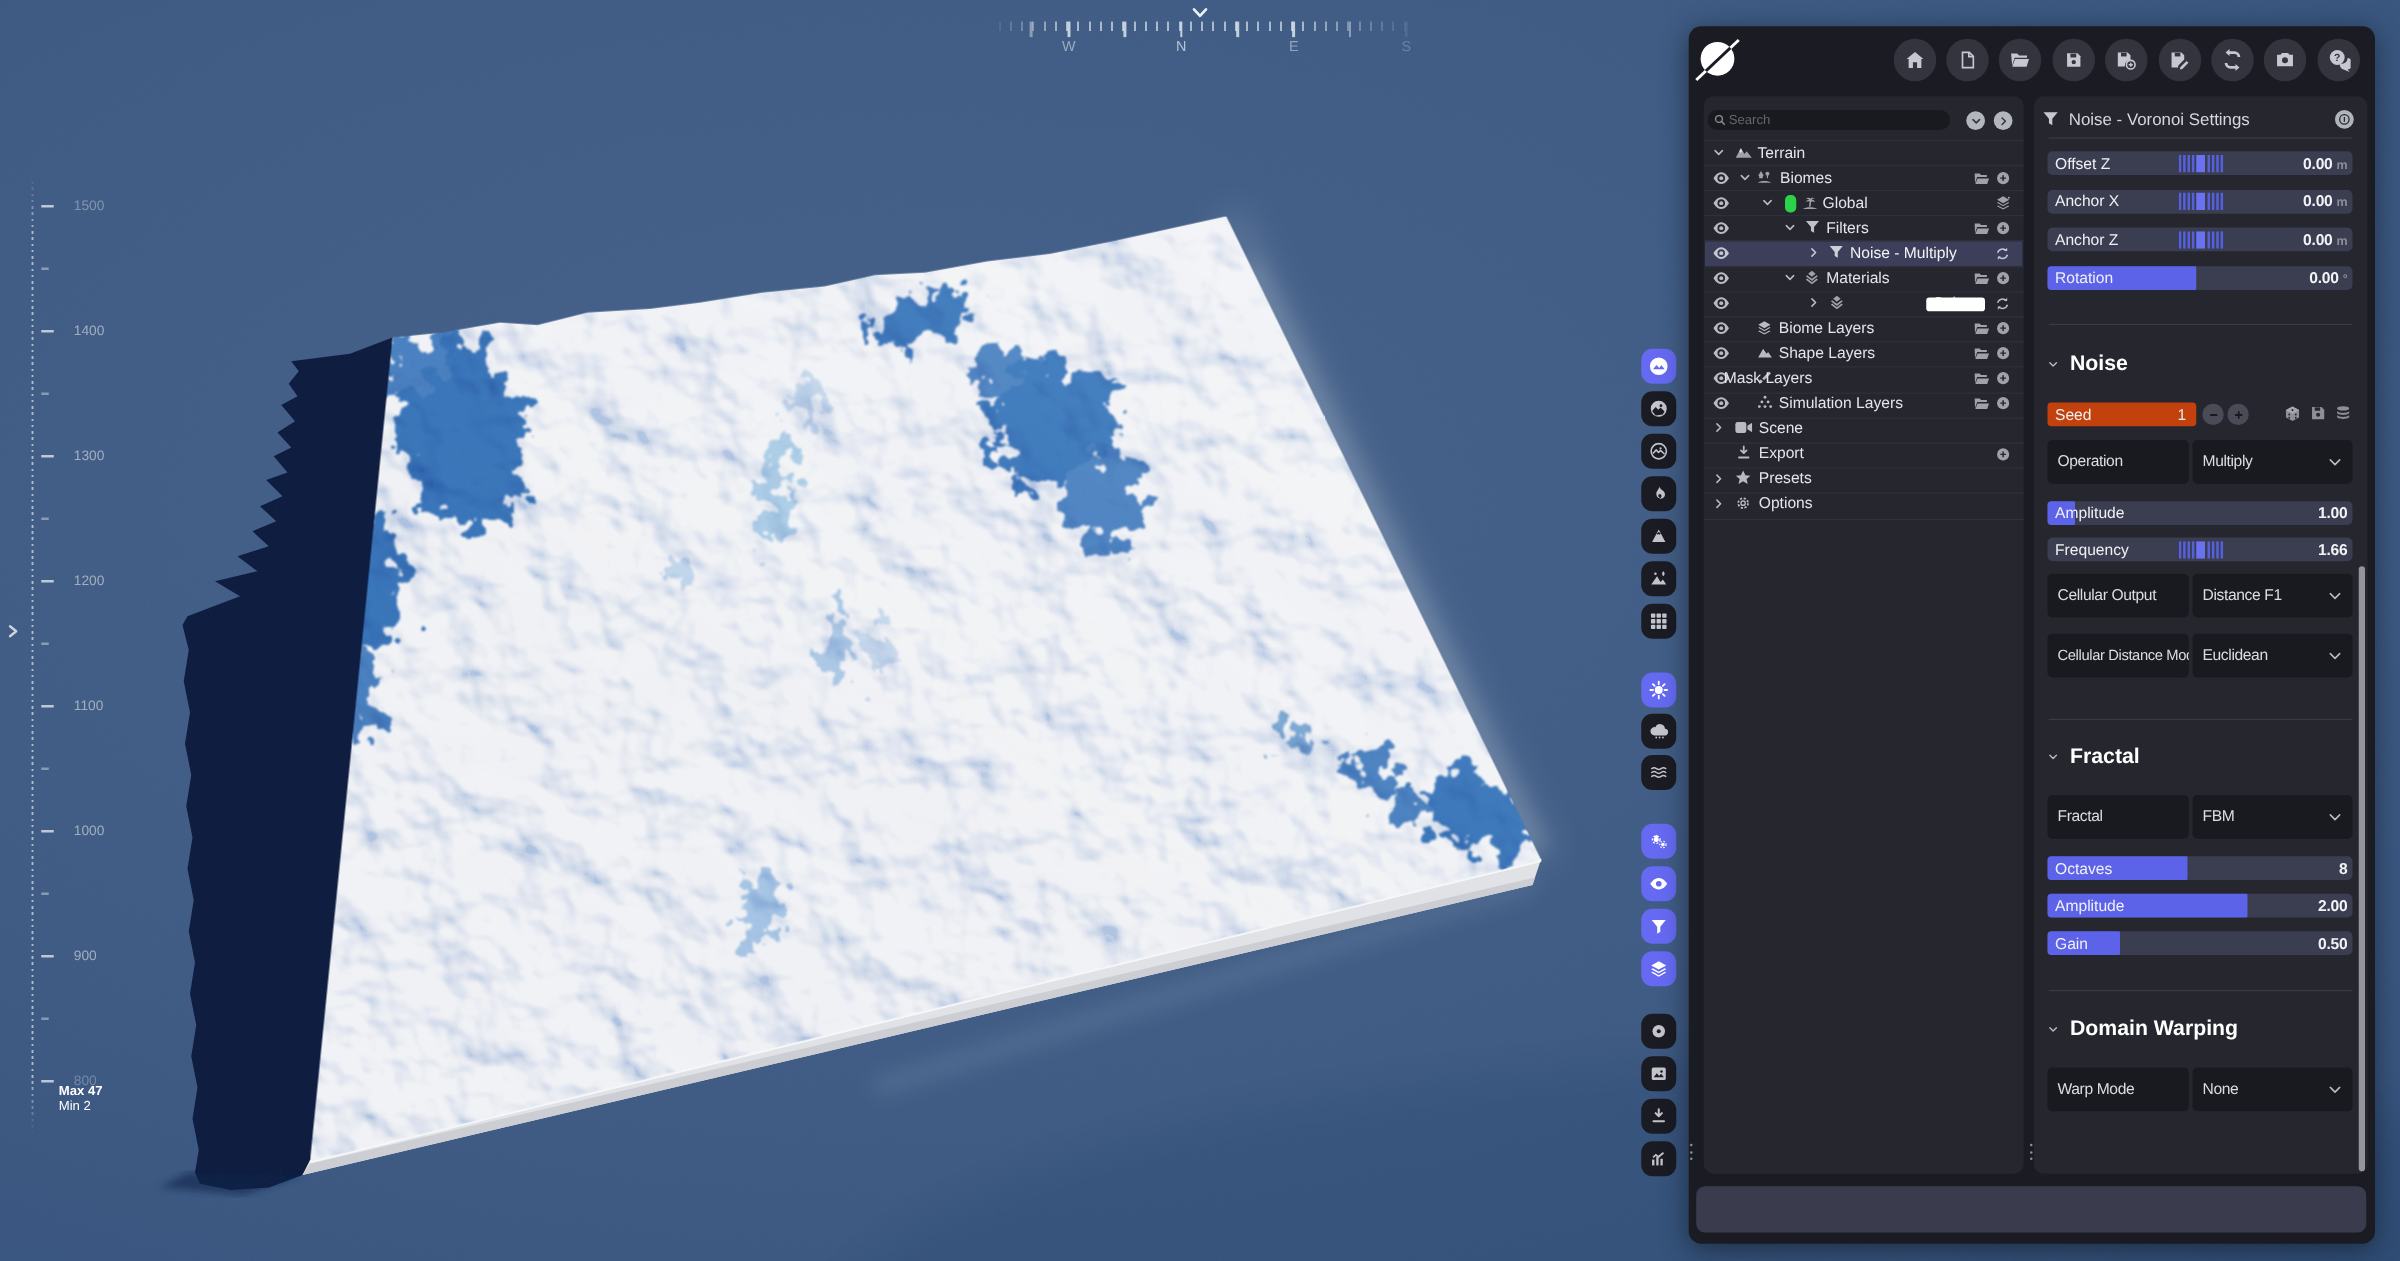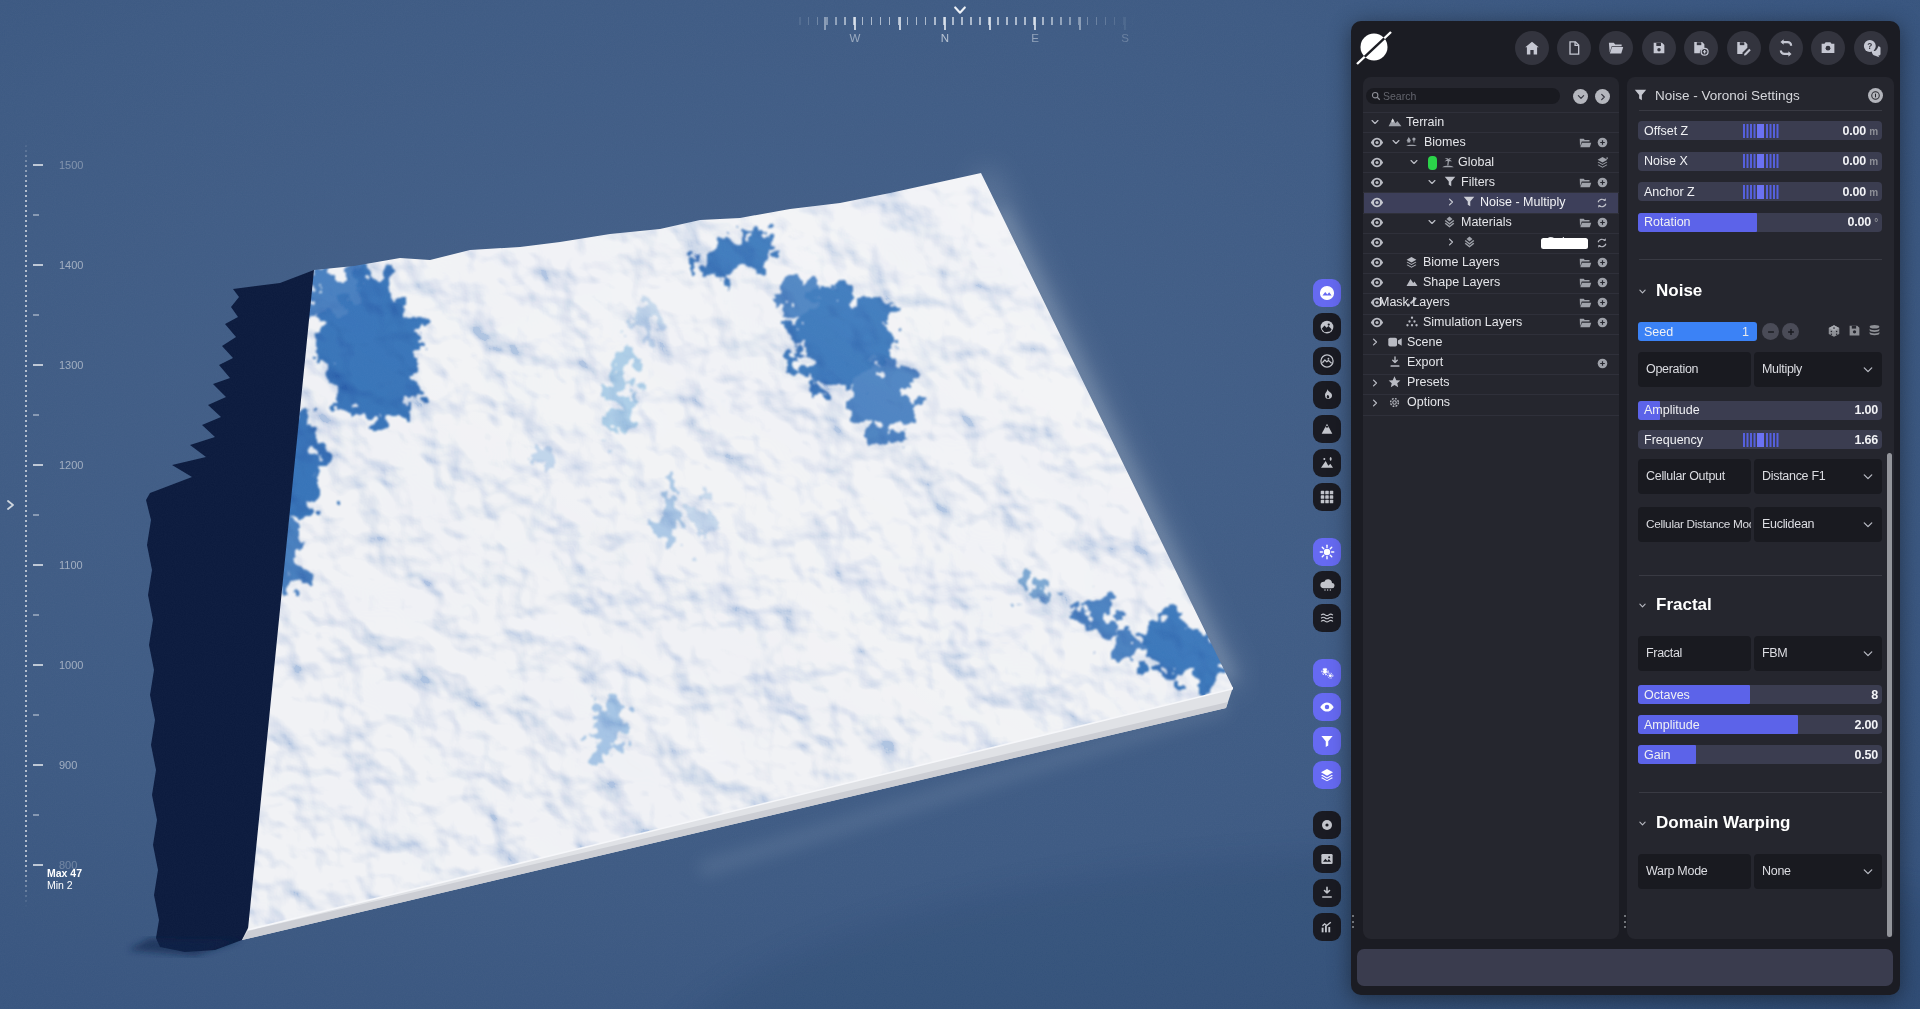--- a/index.html
+++ b/index.html
@@ -880,21 +880,21 @@
           <rect x="23" width="2" height="14"></rect>
           <rect x="26.5" width="2" height="14"></rect>
           <rect x="30" width="2" height="14"></rect>
           <rect x="33.5" width="2" height="14"></rect>
         </g>
         <rect x="14" width="7" height="14" fill="#6b72f2"></rect>
       </svg>
       <span class="sv">0.00 <span class="su">m</span></span>
     </div>
 <div class="srow" style="top:151.5px">
-      <span class="sl">Noise X</span>
+      <span class="sl">Anchor X</span>
       <svg class="scrub" width="36" height="14">
         <g fill="#5560dd">
           <rect x="0" width="2" height="14"></rect>
           <rect x="3.5" width="2" height="14"></rect>
           <rect x="7" width="2" height="14"></rect>
           <rect x="10.5" width="2" height="14"></rect>
           <rect x="23" width="2" height="14"></rect>
           <rect x="26.5" width="2" height="14"></rect>
           <rect x="30" width="2" height="14"></rect>
           <rect x="33.5" width="2" height="14"></rect>
@@ -926,21 +926,21 @@
       <span class="sv">0.00 <span class="su">°</span></span>
     </div>
 <div class="sepline" style="top:259px"></div>
 
 <div class="ic" style="left:1638px;top:287px">
       <svg width="9" height="9" viewBox="0 0 24 24">
         <path d="M5 8.5l7 7 7-7" stroke="#b9bbc3" stroke-width="3" fill="none" stroke-linecap="round" stroke-linejoin="round"></path>
       </svg>
     </div>
 <span class="sec" style="left:1656px;top:281px">Noise</span>
-<div class="abs" style="left:1638px;top:322px;width:119px;height:19px;background:#3b82f6;border-radius:3px;">
+<div class="abs" style="left:1638px;top:322px;width:119px;height:19px;background:#c2410c;border-radius:3px;">
       <span class="sl">Seed</span>
       <span style="position:absolute;right:8px;top:2.5px;font-size:12.5px;color:#e8e9ec;">1</span>
     </div>
 <div class="abs" style="left:1762px;top:323px;width:17px;height:17px;border-radius:50%;background:#4a4b57;">
       <svg style="position:absolute;left:3.5px;top:3.5px" width="10" height="10" viewBox="0 0 24 24">
         <line x1="5" y1="12" x2="19" y2="12" stroke="#191a20" stroke-width="3.4"></line>
       </svg>
     </div>
 <div class="abs" style="left:1782px;top:323px;width:17px;height:17px;border-radius:50%;background:#4a4b57;">
       <svg style="position:absolute;left:3.5px;top:3.5px" width="10" height="10" viewBox="0 0 24 24">

